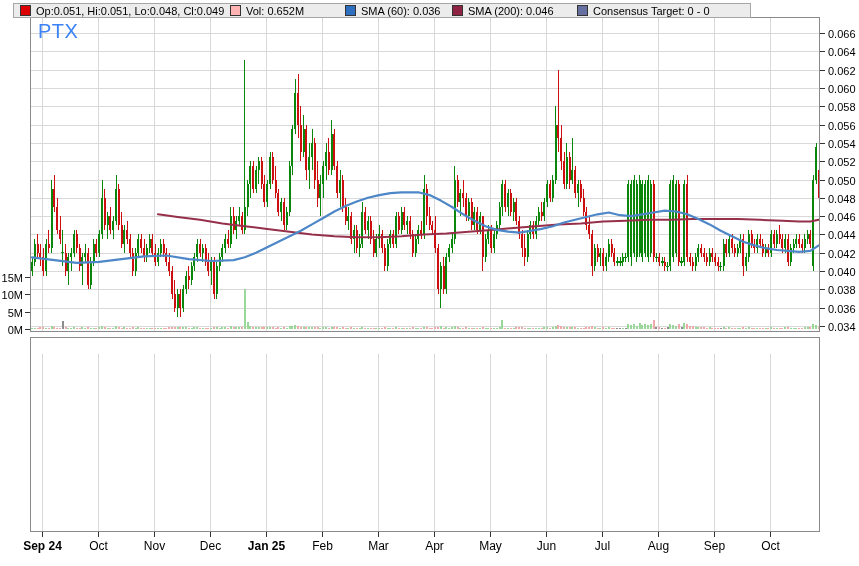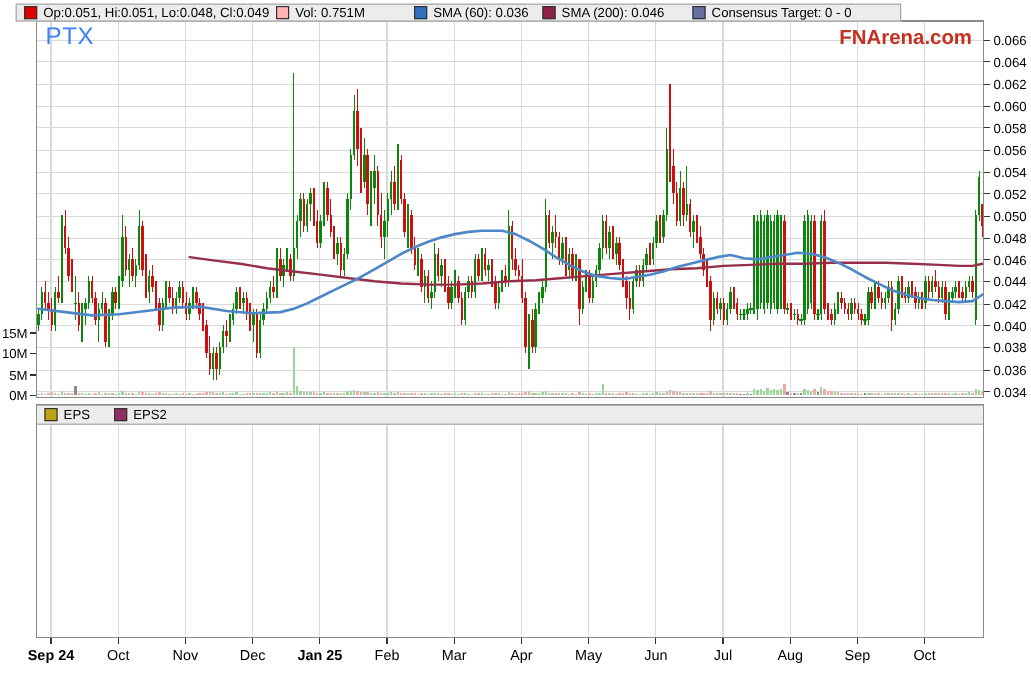--- a/index.html
+++ b/index.html
@@ -996,43 +996,32 @@
       </g>
     </svg>
 
   <div class="legend-bar" style="left:13px;top:3px;width:738px;height:15px;">
     <span class="li" style="left:6px">
         <i class="sw" style="background: rgb(221, 0, 0);"></i>
         <span>Op:0.051, Hi:0.051, Lo:0.048, Cl:0.049</span>
       </span>
     <span class="li" style="left:216px">
         <i class="sw" style="background: rgb(255, 179, 179);"></i>
-        <span>Vol: 0.751M</span>
+        <span>Vol: 0.652M</span>
       </span>
     <span class="li" style="left:331px">
         <i class="sw" style="background: rgb(47, 111, 191);"></i>
         <span>SMA (60): 0.036</span>
       </span>
     <span class="li" style="left:438px">
         <i class="sw" style="background: rgb(142, 35, 68);"></i>
         <span>SMA (200): 0.046</span>
       </span>
     <span class="li" style="left:563px">
         <i class="sw" style="background: rgb(102, 112, 160);"></i>
         <span>Consensus Target: 0 - 0</span>
       </span>
   </div>
 
   <div class="ticker">PTX</div>
-  <div class="watermark">FNArena.com</div>
 
-  <div class="legend-bar" style="left:31px;top:338px;width:788px;height:16px;border-width:0 0 1px 0;">
-    <span class="li" style="left:6px">
-        <i class="sw" style="background: rgb(189, 164, 20);"></i>
-        <span>EPS</span>
-      </span>
-    <span class="li" style="left:64px">
-        <i class="sw" style="background: rgb(143, 47, 99);"></i>
-        <span>EPS2</span>
-      </span>
-  </div>
 
 </div>
 
 </body></html>

